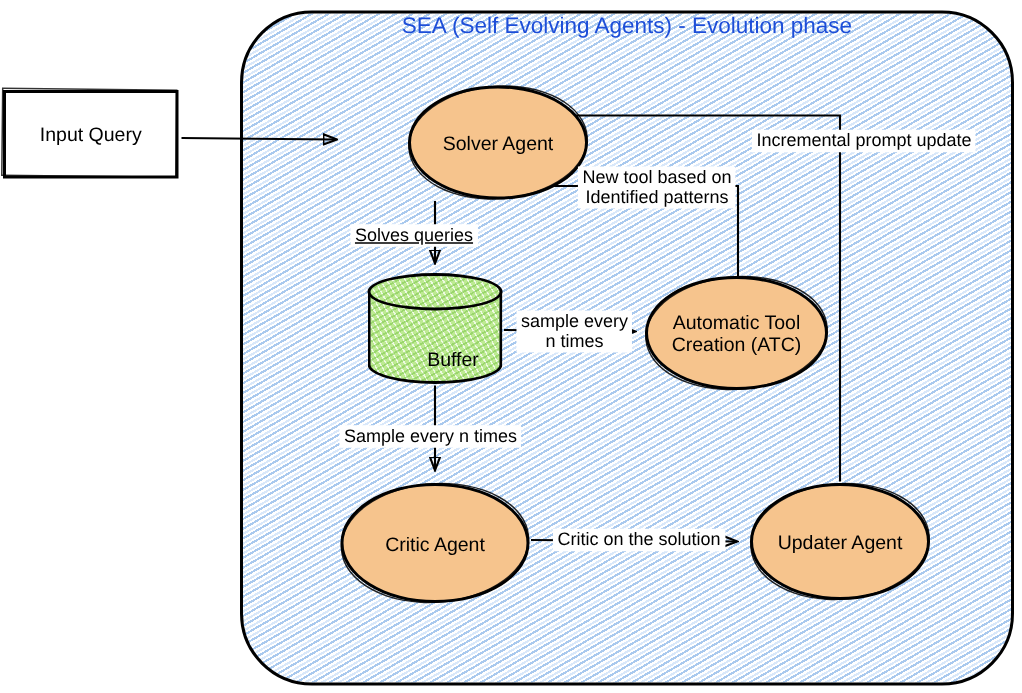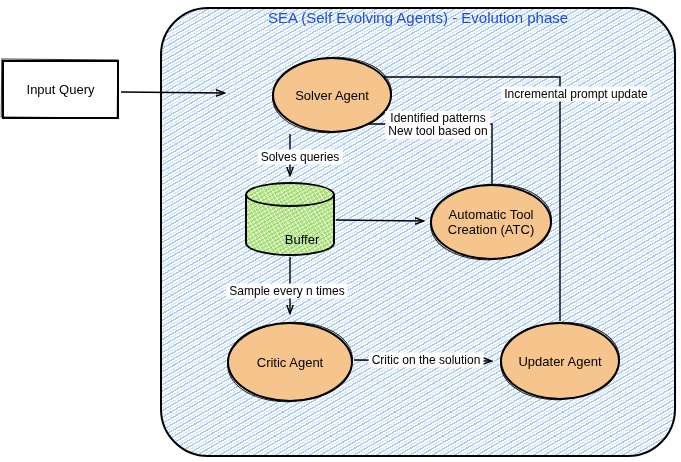--- a/index.html
+++ b/index.html
@@ -157,27 +157,31 @@
   </div>
 
   <div class="node ellipse node-critic">
     <span>Critic Agent</span>
   </div>
 
   <div class="node ellipse node-updater">
     <span>Updater Agent</span>
   </div>
 
-  <div class="edge-label" style="left:300px; top:157px;">Solves queries</div>
+  <div class="edge-label" style="left:276px; top:157px;text-decoration:underline;">Solves queries</div>
 
+  <div class="edge-label" style="left:383px; top:221px;">
+    <div>sample every</div>
+    <div>n times</div>
+  </div>
 
   <div class="edge-label" style="left:287px; top:291px;">Sample every n times</div>
 
   <div class="edge-label" style="left:426px; top:360px;">Critic on the solution</div>
 
   <div class="edge-label" style="left:438px; top:125px;">
+    <div>New tool based on</div>
     <div>Identified patterns</div>
-    <div>New tool based on</div>
   </div>
 
   <div class="edge-label" style="left:537px; top:94px;margin-left:39px;">Incremental prompt update</div>
 
 </div>
 
 </body></html>

